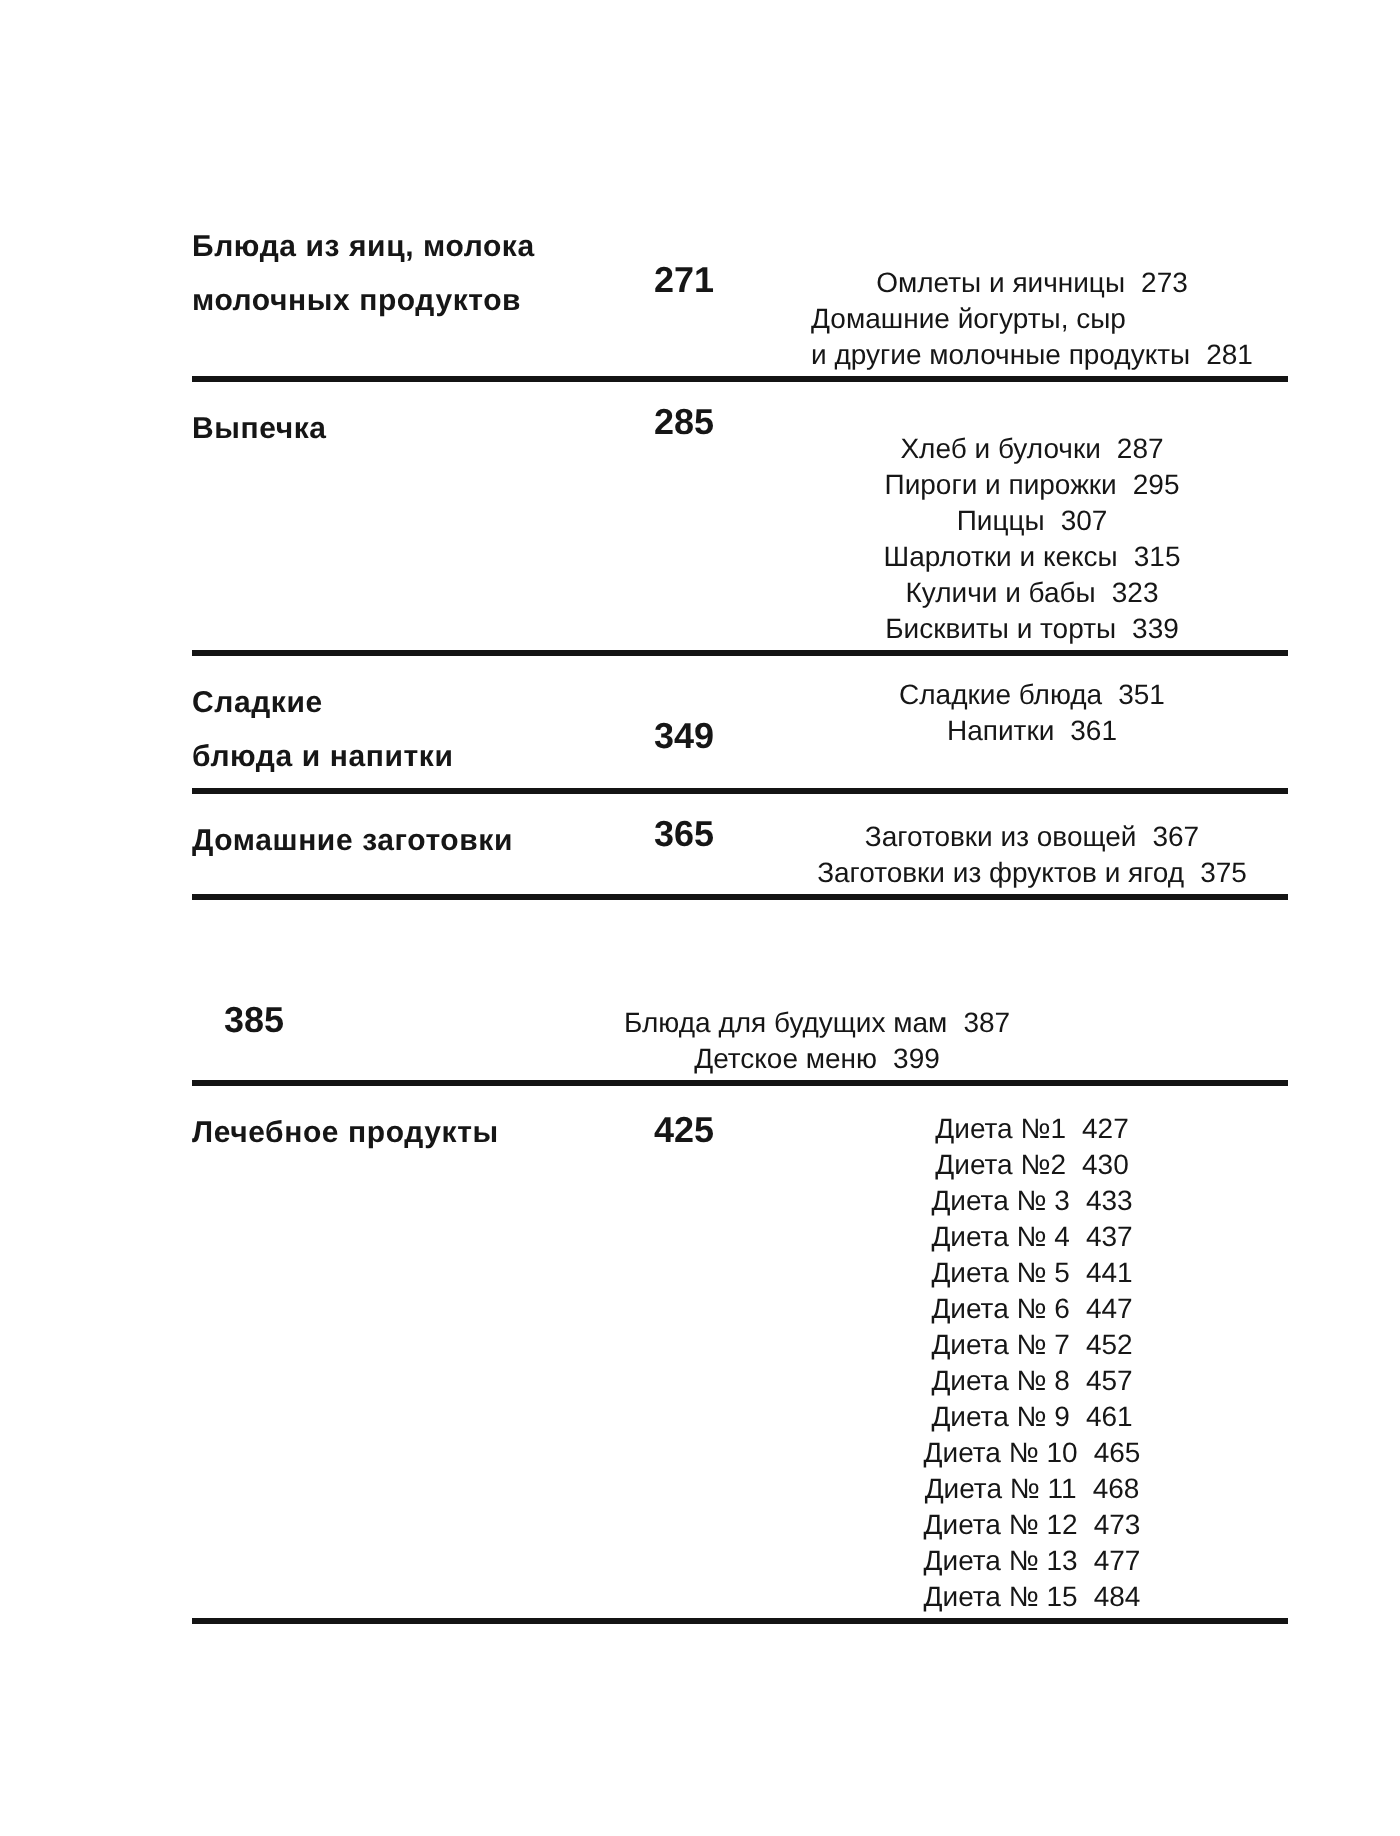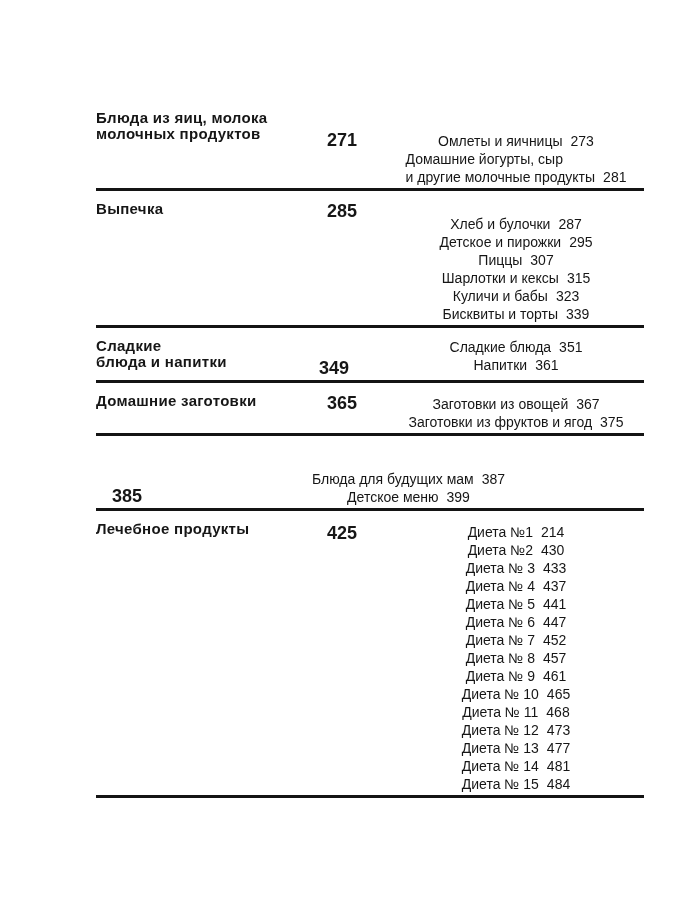--- a/index.html
+++ b/index.html
@@ -23,21 +23,21 @@
     width: 548px;
   }
   .section {
     display: flex;
     align-items: flex-start;
   }
   .title-col {
     width: 215px;
     flex: 0 0 215px;
     font-size: 15px;
-    line-height: 16px;
+    line-height: 27px;
     font-weight: 700;
     letter-spacing: 0.3px;
     white-space: pre-line;
   }
   .num-col {
     width: 46px;
     flex: 0 0 46px;
     text-align: right;
     font-size: 18px;
     line-height: 20px;
@@ -98,21 +98,21 @@
   <section class="section">
     <div class="title-col">Выпечка</div>
     <div class="num-col" style="margin-top: 0px;">285</div>
     <div class="right-col" style="margin-top: 14px;">
   <div class="item">
     <div class="item-text">Хлеб и булочки</div>
     <div class="item-page">287</div>
   </div>
 
   <div class="item">
-    <div class="item-text">Детское и пирожки</div>
+    <div class="item-text">Пироги и пирожки</div>
     <div class="item-page">295</div>
   </div>
 
   <div class="item">
     <div class="item-text">Пиццы</div>
     <div class="item-page">307</div>
   </div>
 
   <div class="item">
     <div class="item-text">Шарлотки и кексы</div>
@@ -128,21 +128,21 @@
     <div class="item-text">Бисквиты и торты</div>
     <div class="item-page">339</div>
   </div>
 </div>
   </section>
   <div class="divider"></div>
 
   <section class="section">
     <div class="title-col">Сладкие
 блюда и напитки</div>
-    <div class="num-col" style="margin-top: 20px; text-align: center;">349</div>
+    <div class="num-col" style="margin-top: 20px;">349</div>
     <div class="right-col" style="">
   <div class="item">
     <div class="item-text">Сладкие блюда</div>
     <div class="item-page">351</div>
   </div>
 
   <div class="item">
     <div class="item-text">Напитки</div>
     <div class="item-page">361</div>
   </div>
@@ -162,41 +162,41 @@
   <div class="item">
     <div class="item-text">Заготовки из фруктов и ягод</div>
     <div class="item-page">375</div>
   </div>
 </div>
   </section>
   <div class="divider"></div>
 
   <section class="section">
     <div class="num-col" style="margin-top: 40px;">385</div>
-    <div class="right-col" style="margin-top: 24px;">
+    <div class="right-col" style="margin-top: 42px;">
   <div class="item">
     <div class="item-text">Блюда для будущих мам</div>
     <div class="item-page">387</div>
   </div>
 
   <div class="item">
     <div class="item-text">Детское меню</div>
     <div class="item-page">399</div>
   </div>
 </div>
   </section>
   <div class="divider"></div>
 
   <section class="section">
     <div class="title-col">Лечебное продукты</div>
     <div class="num-col" style="margin-top: 2px;">425</div>
     <div class="right-col" style="margin-top: 2px;">
   <div class="item">
     <div class="item-text">Диета №1</div>
-    <div class="item-page">214</div>
+    <div class="item-page">427</div>
   </div>
 
   <div class="item">
     <div class="item-text">Диета №2</div>
     <div class="item-page">430</div>
   </div>
 
   <div class="item">
     <div class="item-text">Диета № 3</div>
     <div class="item-page">433</div>
@@ -245,24 +245,20 @@
   <div class="item">
     <div class="item-text">Диета № 12</div>
     <div class="item-page">473</div>
   </div>
 
   <div class="item">
     <div class="item-text">Диета № 13</div>
     <div class="item-page">477</div>
   </div>
 
-  <div class="item">
-    <div class="item-text">Диета № 14</div>
-    <div class="item-page">481</div>
-  </div>
 
   <div class="item">
     <div class="item-text">Диета № 15</div>
     <div class="item-page">484</div>
   </div>
 </div>
   </section>
   <div class="divider"></div>
 </div>
 </div>

